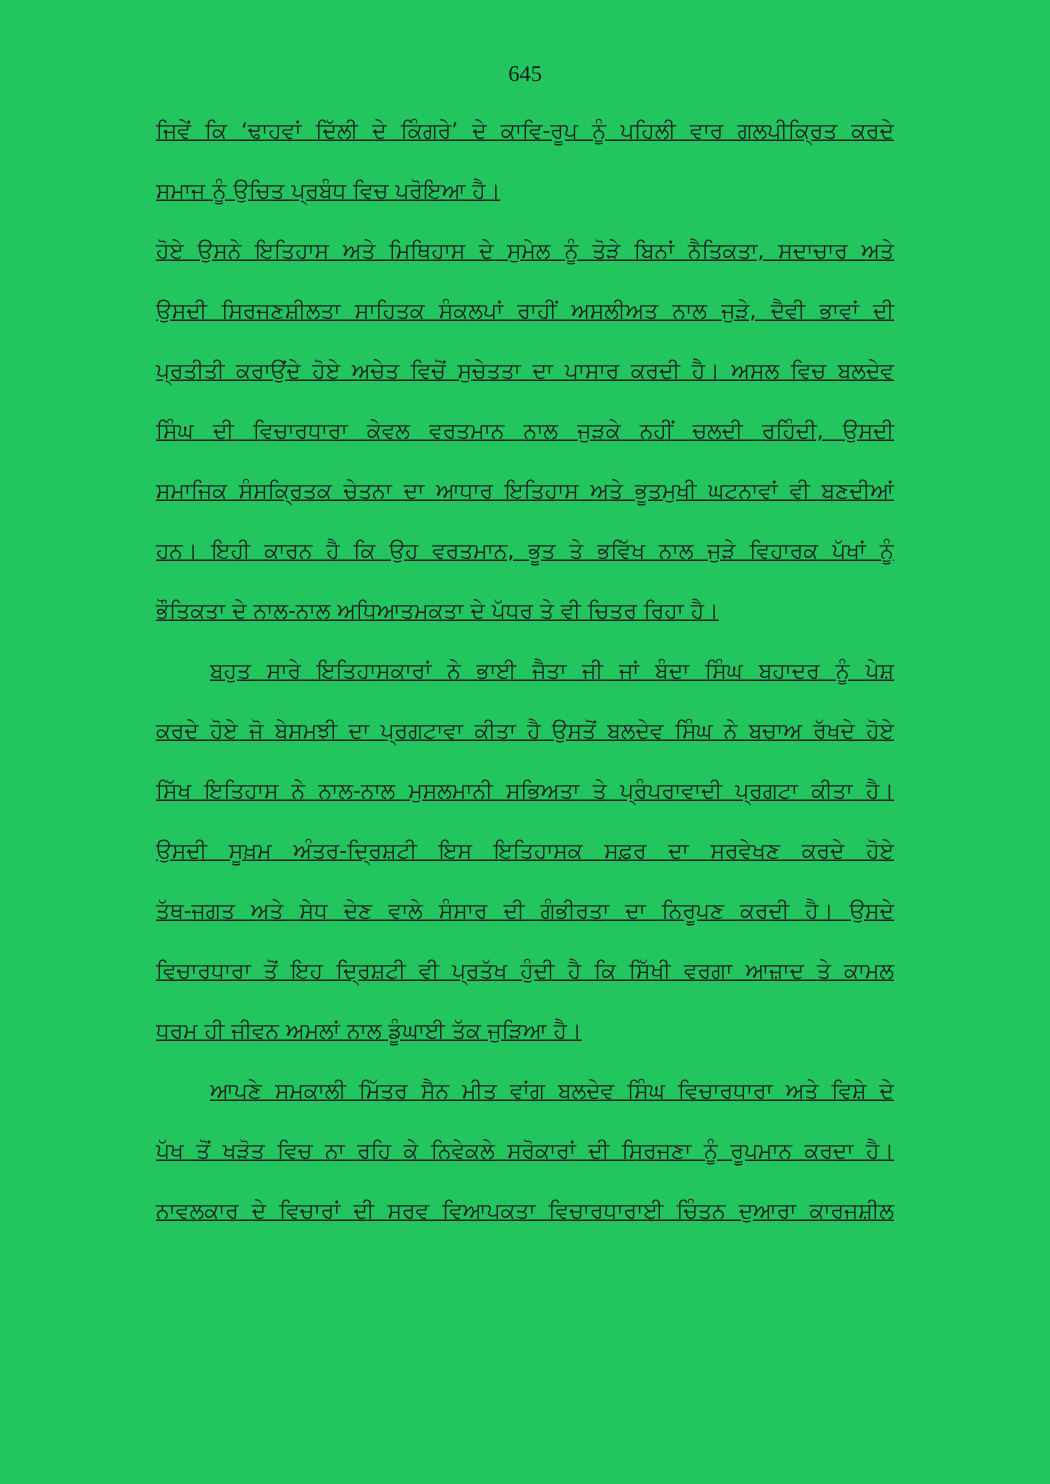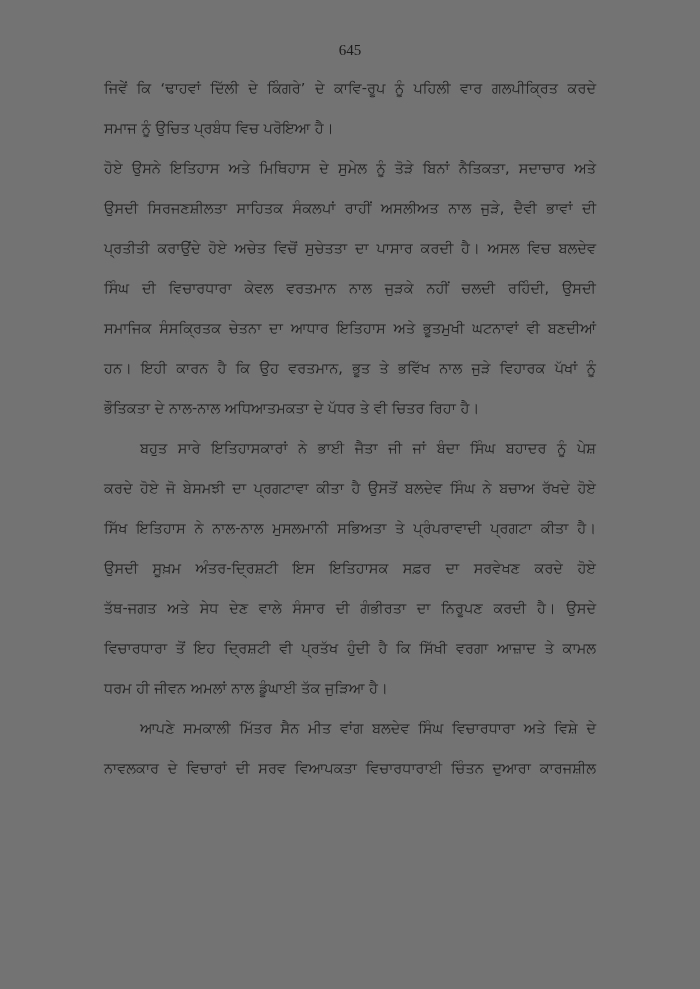--- a/index.html
+++ b/index.html
@@ -1,28 +1,28 @@
 <!DOCTYPE html>
 <html><head>
 <meta charset="utf-8">
 <style>
   html, body { margin: 0; padding: 0; background: #ffffff; }
   body { width: 700px; height: 989px; position: relative; overflow: hidden; }
-  .page { position: absolute; left: 0; top: 0; width: 700px; height: 989px; background: #737373; }
+  .page { position: absolute; left: 0; top: 0; width: 700px; height: 989px; background: #22c55e; }
   .page-number {
     position: absolute; left: 0; top: 42px; width: 700px; text-align: center;
     font-family: "Liberation Serif", serif; font-size: 15px; color: #1a1a1a;
   }
   .body-text {
     position: absolute; left: 104px; top: 74px; width: 492px;
     font-family: "DejaVu Sans", sans-serif; font-size: 14.5px; color: #222;
   }
   .line {
     height: 40px; line-height: 28px; white-space: nowrap;
-    text-align: justify; text-align-last: justify;
+    text-align: justify; text-align-last: justify; text-decoration: underline;
   }
   .line.last { text-align-last: left; }
   .line.indent { padding-left: 36px; }
 </style>
 </head>
 <body>
 
 <div class="page">
   <div class="page-number">645</div>
 
@@ -37,15 +37,16 @@
     <div class="line">ਹਨ। ਇਹੀ ਕਾਰਨ ਹੈ ਕਿ ਉਹ ਵਰਤਮਾਨ, ਭੂਤ ਤੇ ਭਵਿੱਖ ਨਾਲ ਜੁੜੇ ਵਿਹਾਰਕ ਪੱਖਾਂ ਨੂੰ</div>
     <div class="line last">ਭੌਤਿਕਤਾ ਦੇ ਨਾਲ-ਨਾਲ ਅਧਿਆਤਮਕਤਾ ਦੇ ਪੱਧਰ ਤੇ ਵੀ ਚਿਤਰ ਰਿਹਾ ਹੈ।</div>
     <div class="line indent">ਬਹੁਤ ਸਾਰੇ ਇਤਿਹਾਸਕਾਰਾਂ ਨੇ ਭਾਈ ਜੈਤਾ ਜੀ ਜਾਂ ਬੰਦਾ ਸਿੰਘ ਬਹਾਦਰ ਨੂੰ ਪੇਸ਼</div>
     <div class="line">ਕਰਦੇ ਹੋਏ ਜੋ ਬੇਸਮਝੀ ਦਾ ਪ੍ਰਗਟਾਵਾ ਕੀਤਾ ਹੈ ਉਸਤੋਂ ਬਲਦੇਵ ਸਿੰਘ ਨੇ ਬਚਾਅ ਰੱਖਦੇ ਹੋਏ</div>
     <div class="line">ਸਿੱਖ ਇਤਿਹਾਸ ਨੇ ਨਾਲ-ਨਾਲ ਮੁਸਲਮਾਨੀ ਸਭਿਅਤਾ ਤੇ ਪ੍ਰੰਪਰਾਵਾਦੀ ਪ੍ਰਗਟਾ ਕੀਤਾ ਹੈ।</div>
     <div class="line">ਉਸਦੀ ਸੂਖ਼ਮ ਅੰਤਰ-ਦ੍ਰਿਸ਼ਟੀ ਇਸ ਇਤਿਹਾਸਕ ਸਫ਼ਰ ਦਾ ਸਰਵੇਖਣ ਕਰਦੇ ਹੋਏ</div>
     <div class="line">ਤੱਥ-ਜਗਤ ਅਤੇ ਸੇਧ ਦੇਣ ਵਾਲੇ ਸੰਸਾਰ ਦੀ ਗੰਭੀਰਤਾ ਦਾ ਨਿਰੂਪਣ ਕਰਦੀ ਹੈ। ਉਸਦੇ</div>
     <div class="line">ਵਿਚਾਰਧਾਰਾ ਤੋਂ ਇਹ ਦ੍ਰਿਸ਼ਟੀ ਵੀ ਪ੍ਰਤੱਖ ਹੁੰਦੀ ਹੈ ਕਿ ਸਿੱਖੀ ਵਰਗਾ ਆਜ਼ਾਦ ਤੇ ਕਾਮਲ</div>
     <div class="line last">ਧਰਮ ਹੀ ਜੀਵਨ ਅਮਲਾਂ ਨਾਲ ਡੂੰਘਾਈ ਤੱਕ ਜੁੜਿਆ ਹੈ।</div>
     <div class="line indent">ਆਪਣੇ ਸਮਕਾਲੀ ਮਿੱਤਰ ਸੈਨ ਮੀਤ ਵਾਂਗ ਬਲਦੇਵ ਸਿੰਘ ਵਿਚਾਰਧਾਰਾ ਅਤੇ ਵਿਸ਼ੇ ਦੇ</div>
+    <div class="line">ਪੱਖ ਤੋਂ ਖੜੋਤ ਵਿਚ ਨਾ ਰਹਿ ਕੇ ਨਿਵੇਕਲੇ ਸਰੋਕਾਰਾਂ ਦੀ ਸਿਰਜਣਾ ਨੂੰ ਰੂਪਮਾਨ ਕਰਦਾ ਹੈ।</div>
     <div class="line">ਨਾਵਲਕਾਰ ਦੇ ਵਿਚਾਰਾਂ ਦੀ ਸਰਵ ਵਿਆਪਕਤਾ ਵਿਚਾਰਧਾਰਾਈ ਚਿੰਤਨ ਦੁਆਰਾ ਕਾਰਜਸ਼ੀਲ</div>
   </div>
 </div>
 
 </body></html>

